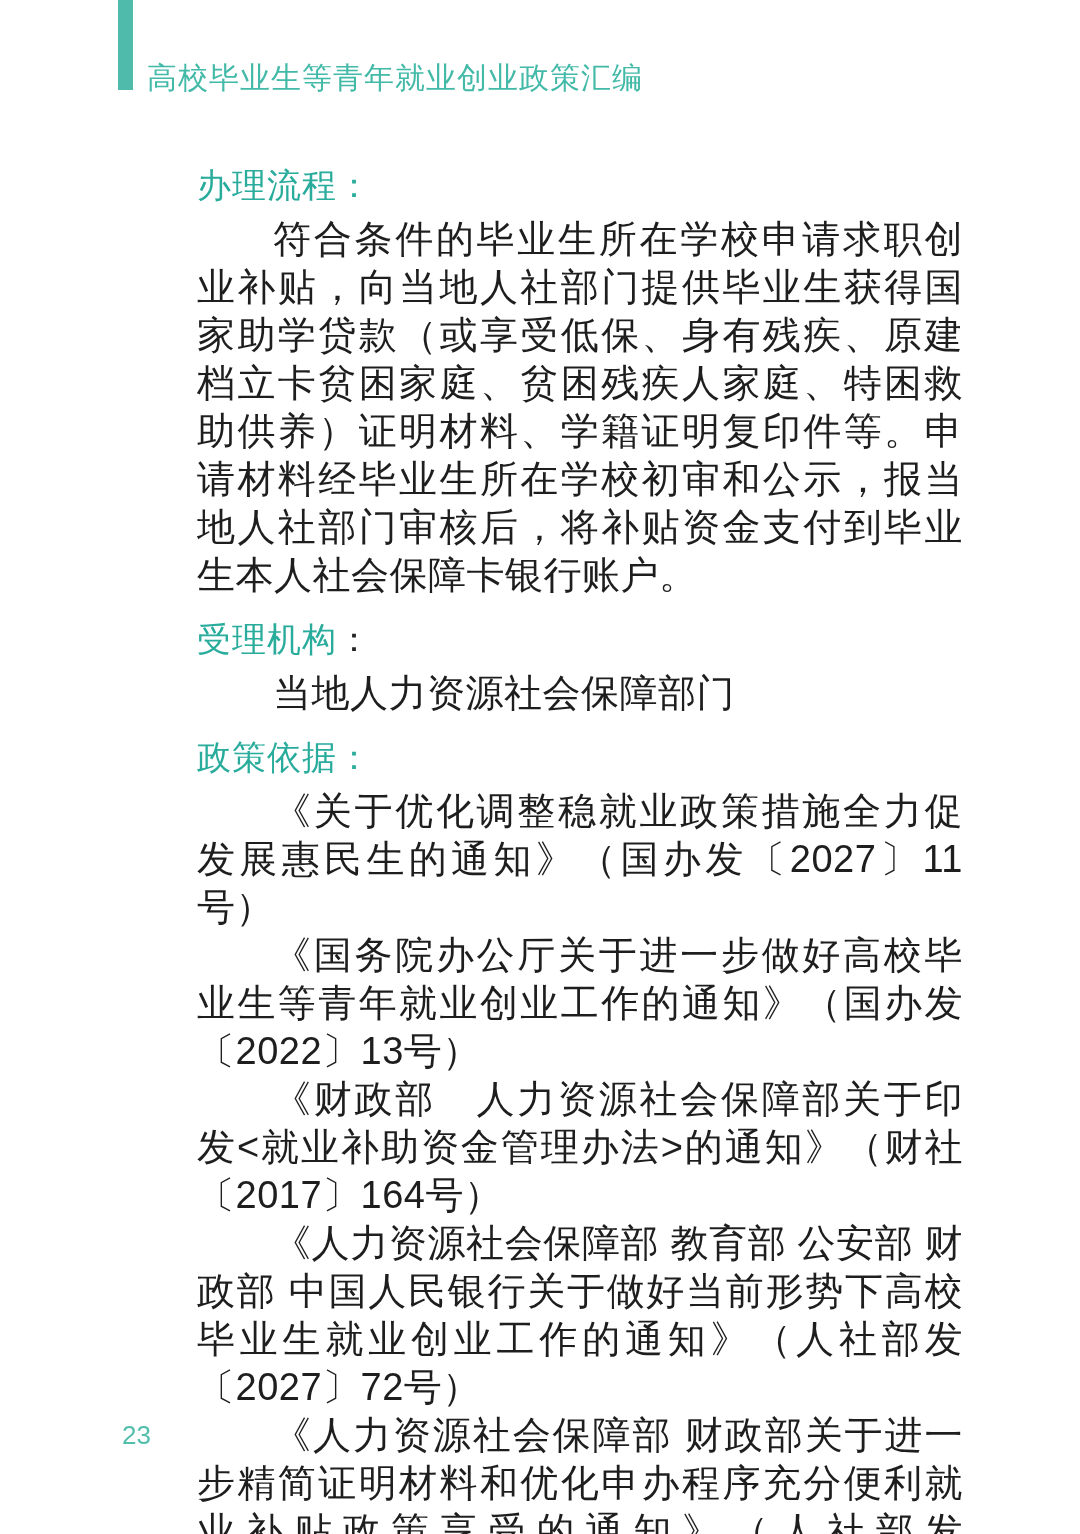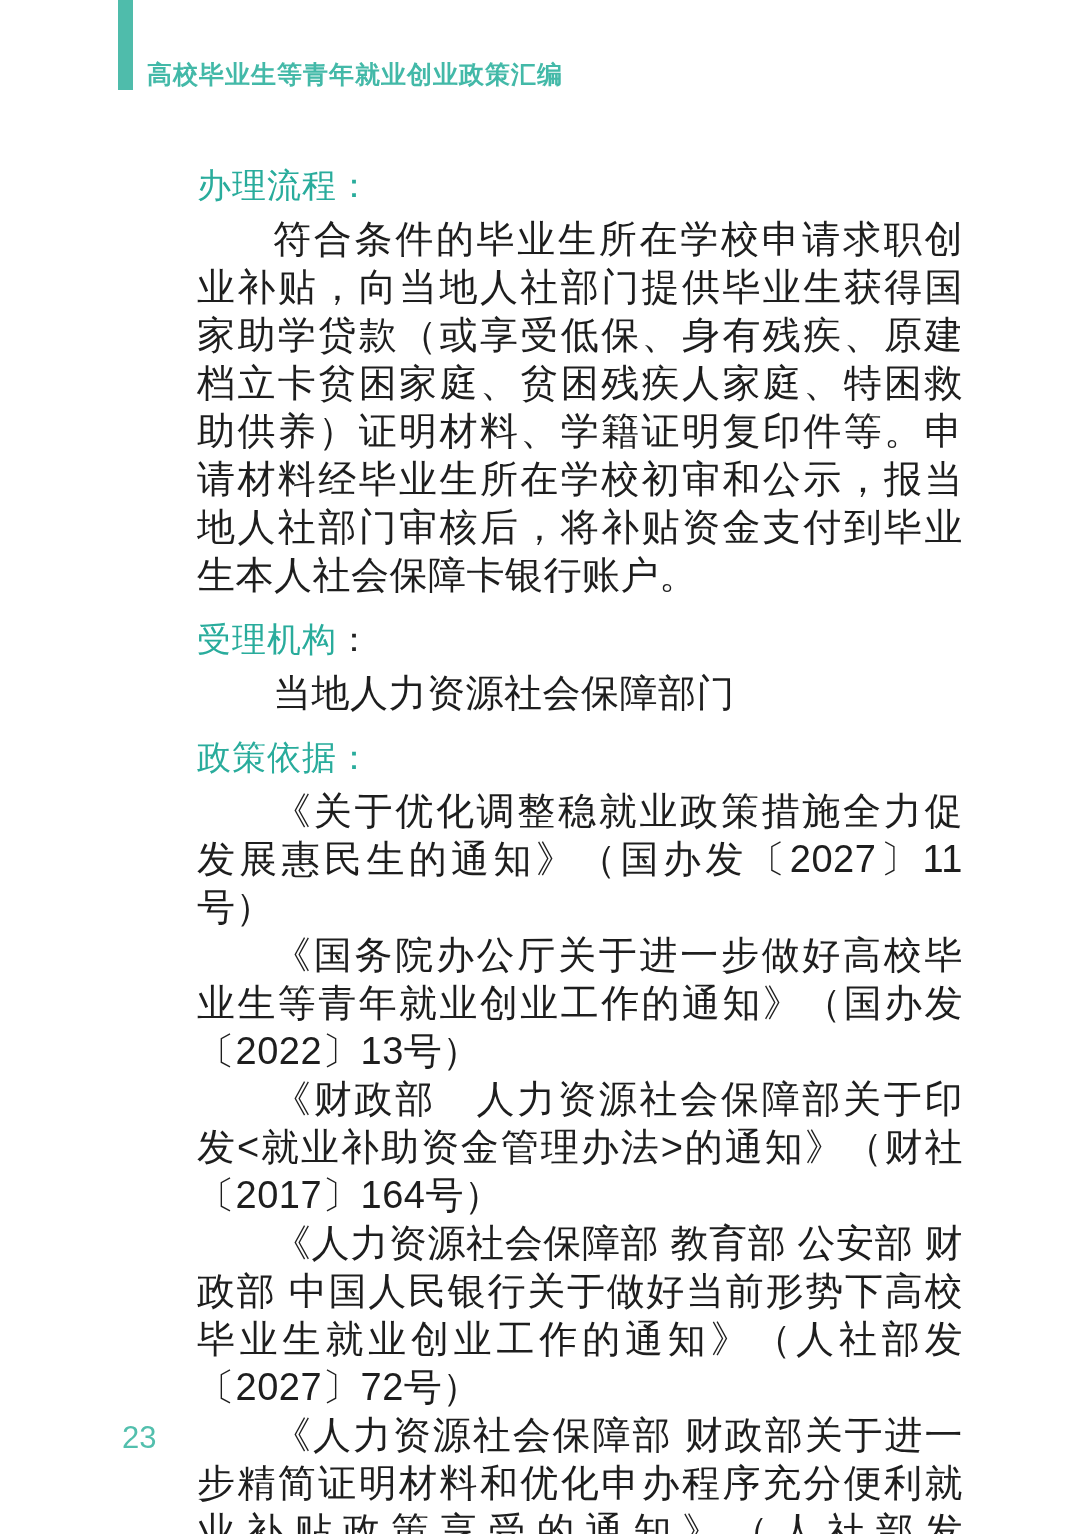--- a/index.html
+++ b/index.html
@@ -19,22 +19,22 @@
     left: 118px;
     top: 0;
     width: 15px;
     height: 90px;
     background: #4FBCAB;
   }
   .doc-title {
     position: absolute;
     left: 147px;
     top: 58px;
-    font-size: 25px;
-    font-weight: bold;
+    font-size: 30px;
+    font-weight: normal;
     color: #43B9A8;
     letter-spacing: 1px;
     white-space: nowrap;
   }
   .content {
     position: absolute;
     left: 197px;
     top: 165px;
     width: 766px;
   }
@@ -55,21 +55,21 @@
     color: #1E1E1E;
     text-indent: 2em;
     text-align: justify;
     margin: 0;
     letter-spacing: 0.5px;
   }
   .page-number {
     position: absolute;
     left: 122px;
     top: 1420px;
-    font-size: 31px;
+    font-size: 26px;
     color: #52BFAD;
   }
 </style>
 </head>
 <body>
 
 <div class="page">
 
   <div class="accent-bar"></div>
 

